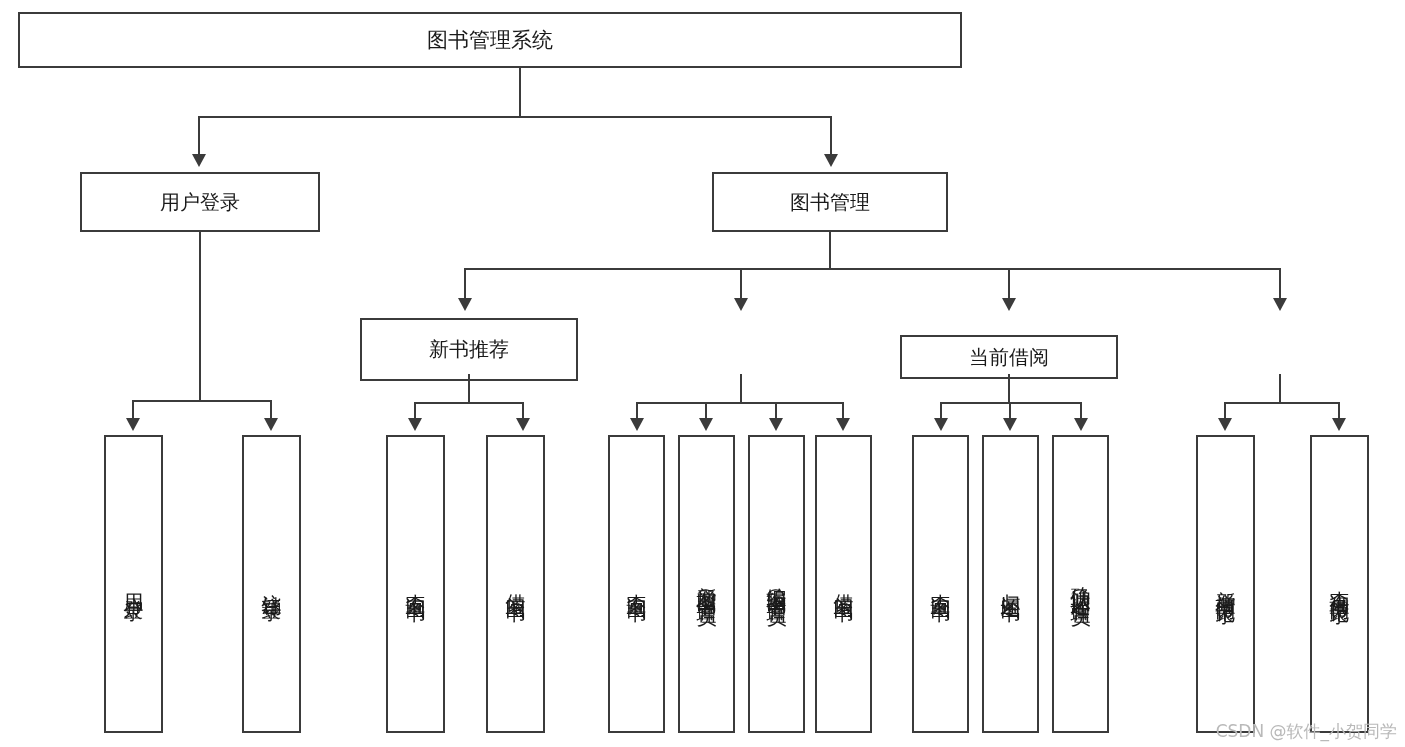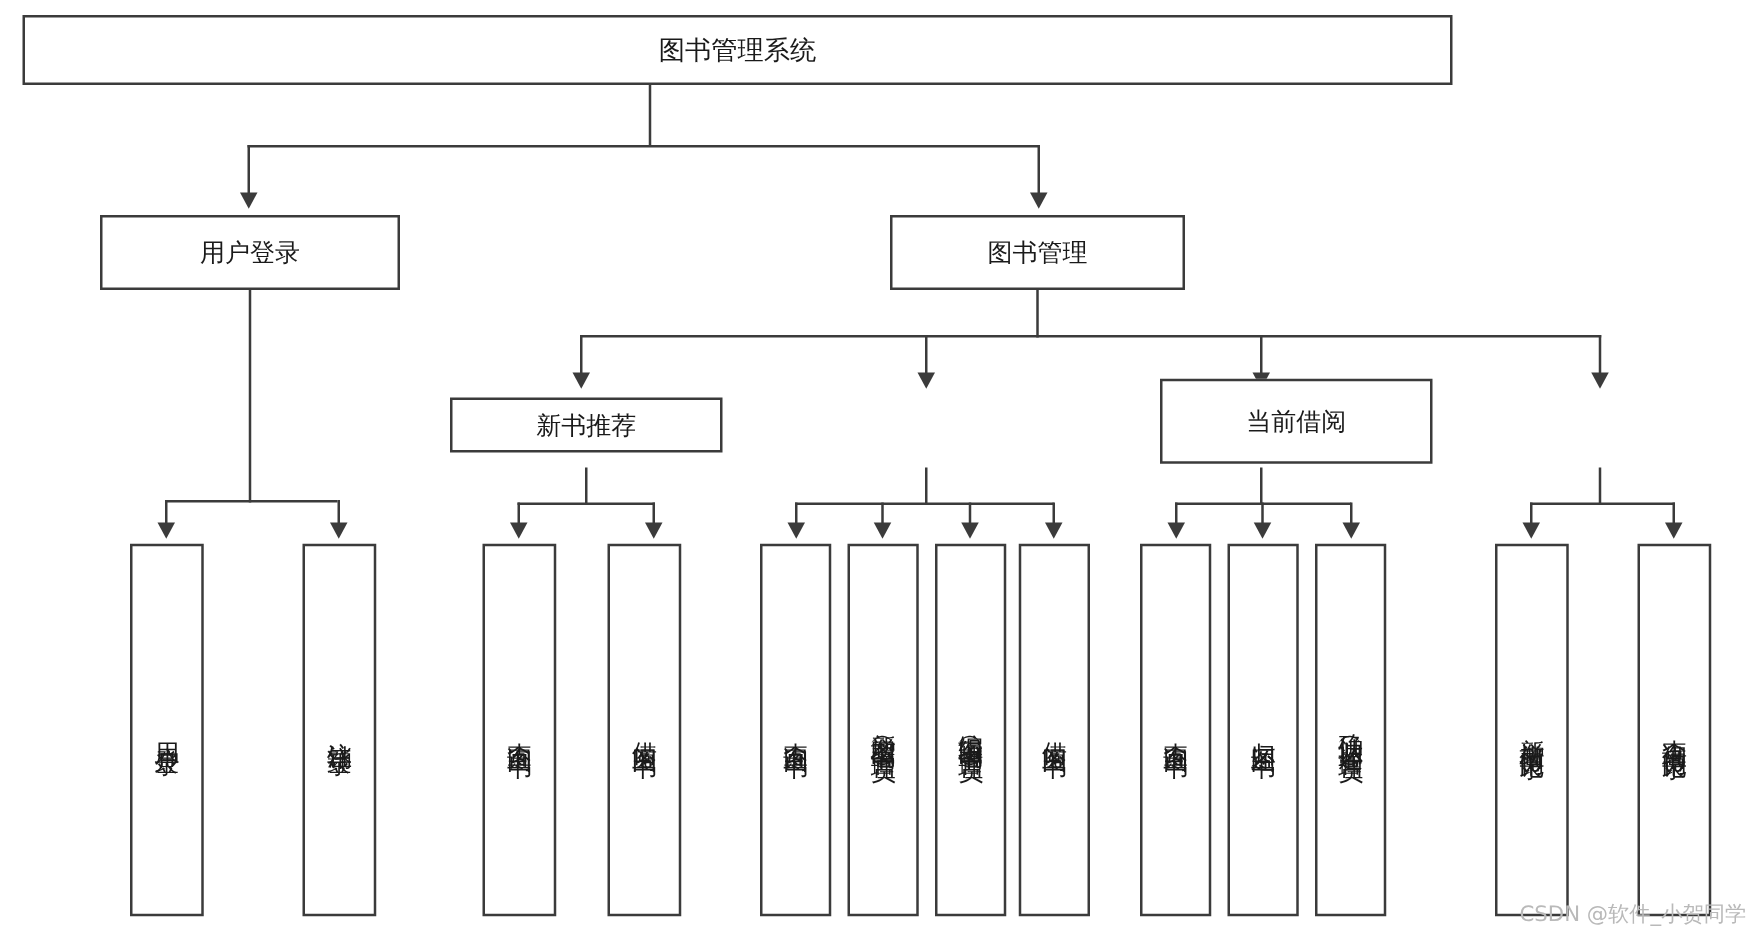--- a/index.html
+++ b/index.html
@@ -69,21 +69,21 @@
     color:#b9b9b9;
     white-space:nowrap;
     user-select:none;
   }
 </style>
 </head>
 <body>
 
 <div id="canvas">
 
-  <div class="node root" style="left:18px;top:12px;width:1144px;height:56px;">
+  <div class="node root" style="left:18px;top:12px;width:944px;height:56px;">
     <span>图书管理系统</span>
   </div>
 
   <div class="edge v" style="left:519px;top:68px;width:2px;height:48px;"></div>
 
   <div class="edge h" style="left:198px;top:116px;width:634px;height:2px;"></div>
 
   <div class="edge v" style="left:198px;top:116px;width:2px;height:40px;"></div>
   <div class="arrow" style="left:192px;top:154px;"></div>
 
@@ -109,24 +109,24 @@
   <div class="edge h" style="left:464px;top:268px;width:817px;height:2px;"></div>
   <div class="edge v" style="left:464px;top:268px;width:2px;height:32px;"></div>
   <div class="arrow" style="left:458px;top:298px;"></div>
   <div class="edge v" style="left:740px;top:268px;width:2px;height:32px;"></div>
   <div class="arrow" style="left:734px;top:298px;"></div>
   <div class="edge v" style="left:1008px;top:268px;width:2px;height:32px;"></div>
   <div class="arrow" style="left:1002px;top:298px;"></div>
   <div class="edge v" style="left:1279px;top:268px;width:2px;height:32px;"></div>
   <div class="arrow" style="left:1273px;top:298px;"></div>
 
-  <div class="node lvl2" style="left:360px;top:318px;width:218px;height:44px;">
+  <div class="node lvl2" style="left:360px;top:318px;width:218px;height:63px;">
     <span>新书推荐</span>
   </div>
-  <div class="node lvl2" style="left:900px;top:303px;width:218px;height:68px;margin-left:28px;">
+  <div class="node lvl2" style="left:900px;top:335px;width:218px;height:44px;">
     <span>当前借阅</span>
   </div>
 
   <div class="edge v" style="left:468px;top:374px;width:2px;height:30px;"></div>
   <div class="edge h" style="left:414px;top:402px;width:110px;height:2px;"></div>
   <div class="edge v" style="left:414px;top:402px;width:2px;height:18px;"></div>
   <div class="arrow" style="left:408px;top:418px;"></div>
   <div class="edge v" style="left:522px;top:402px;width:2px;height:18px;"></div>
   <div class="arrow" style="left:516px;top:418px;"></div>
 

